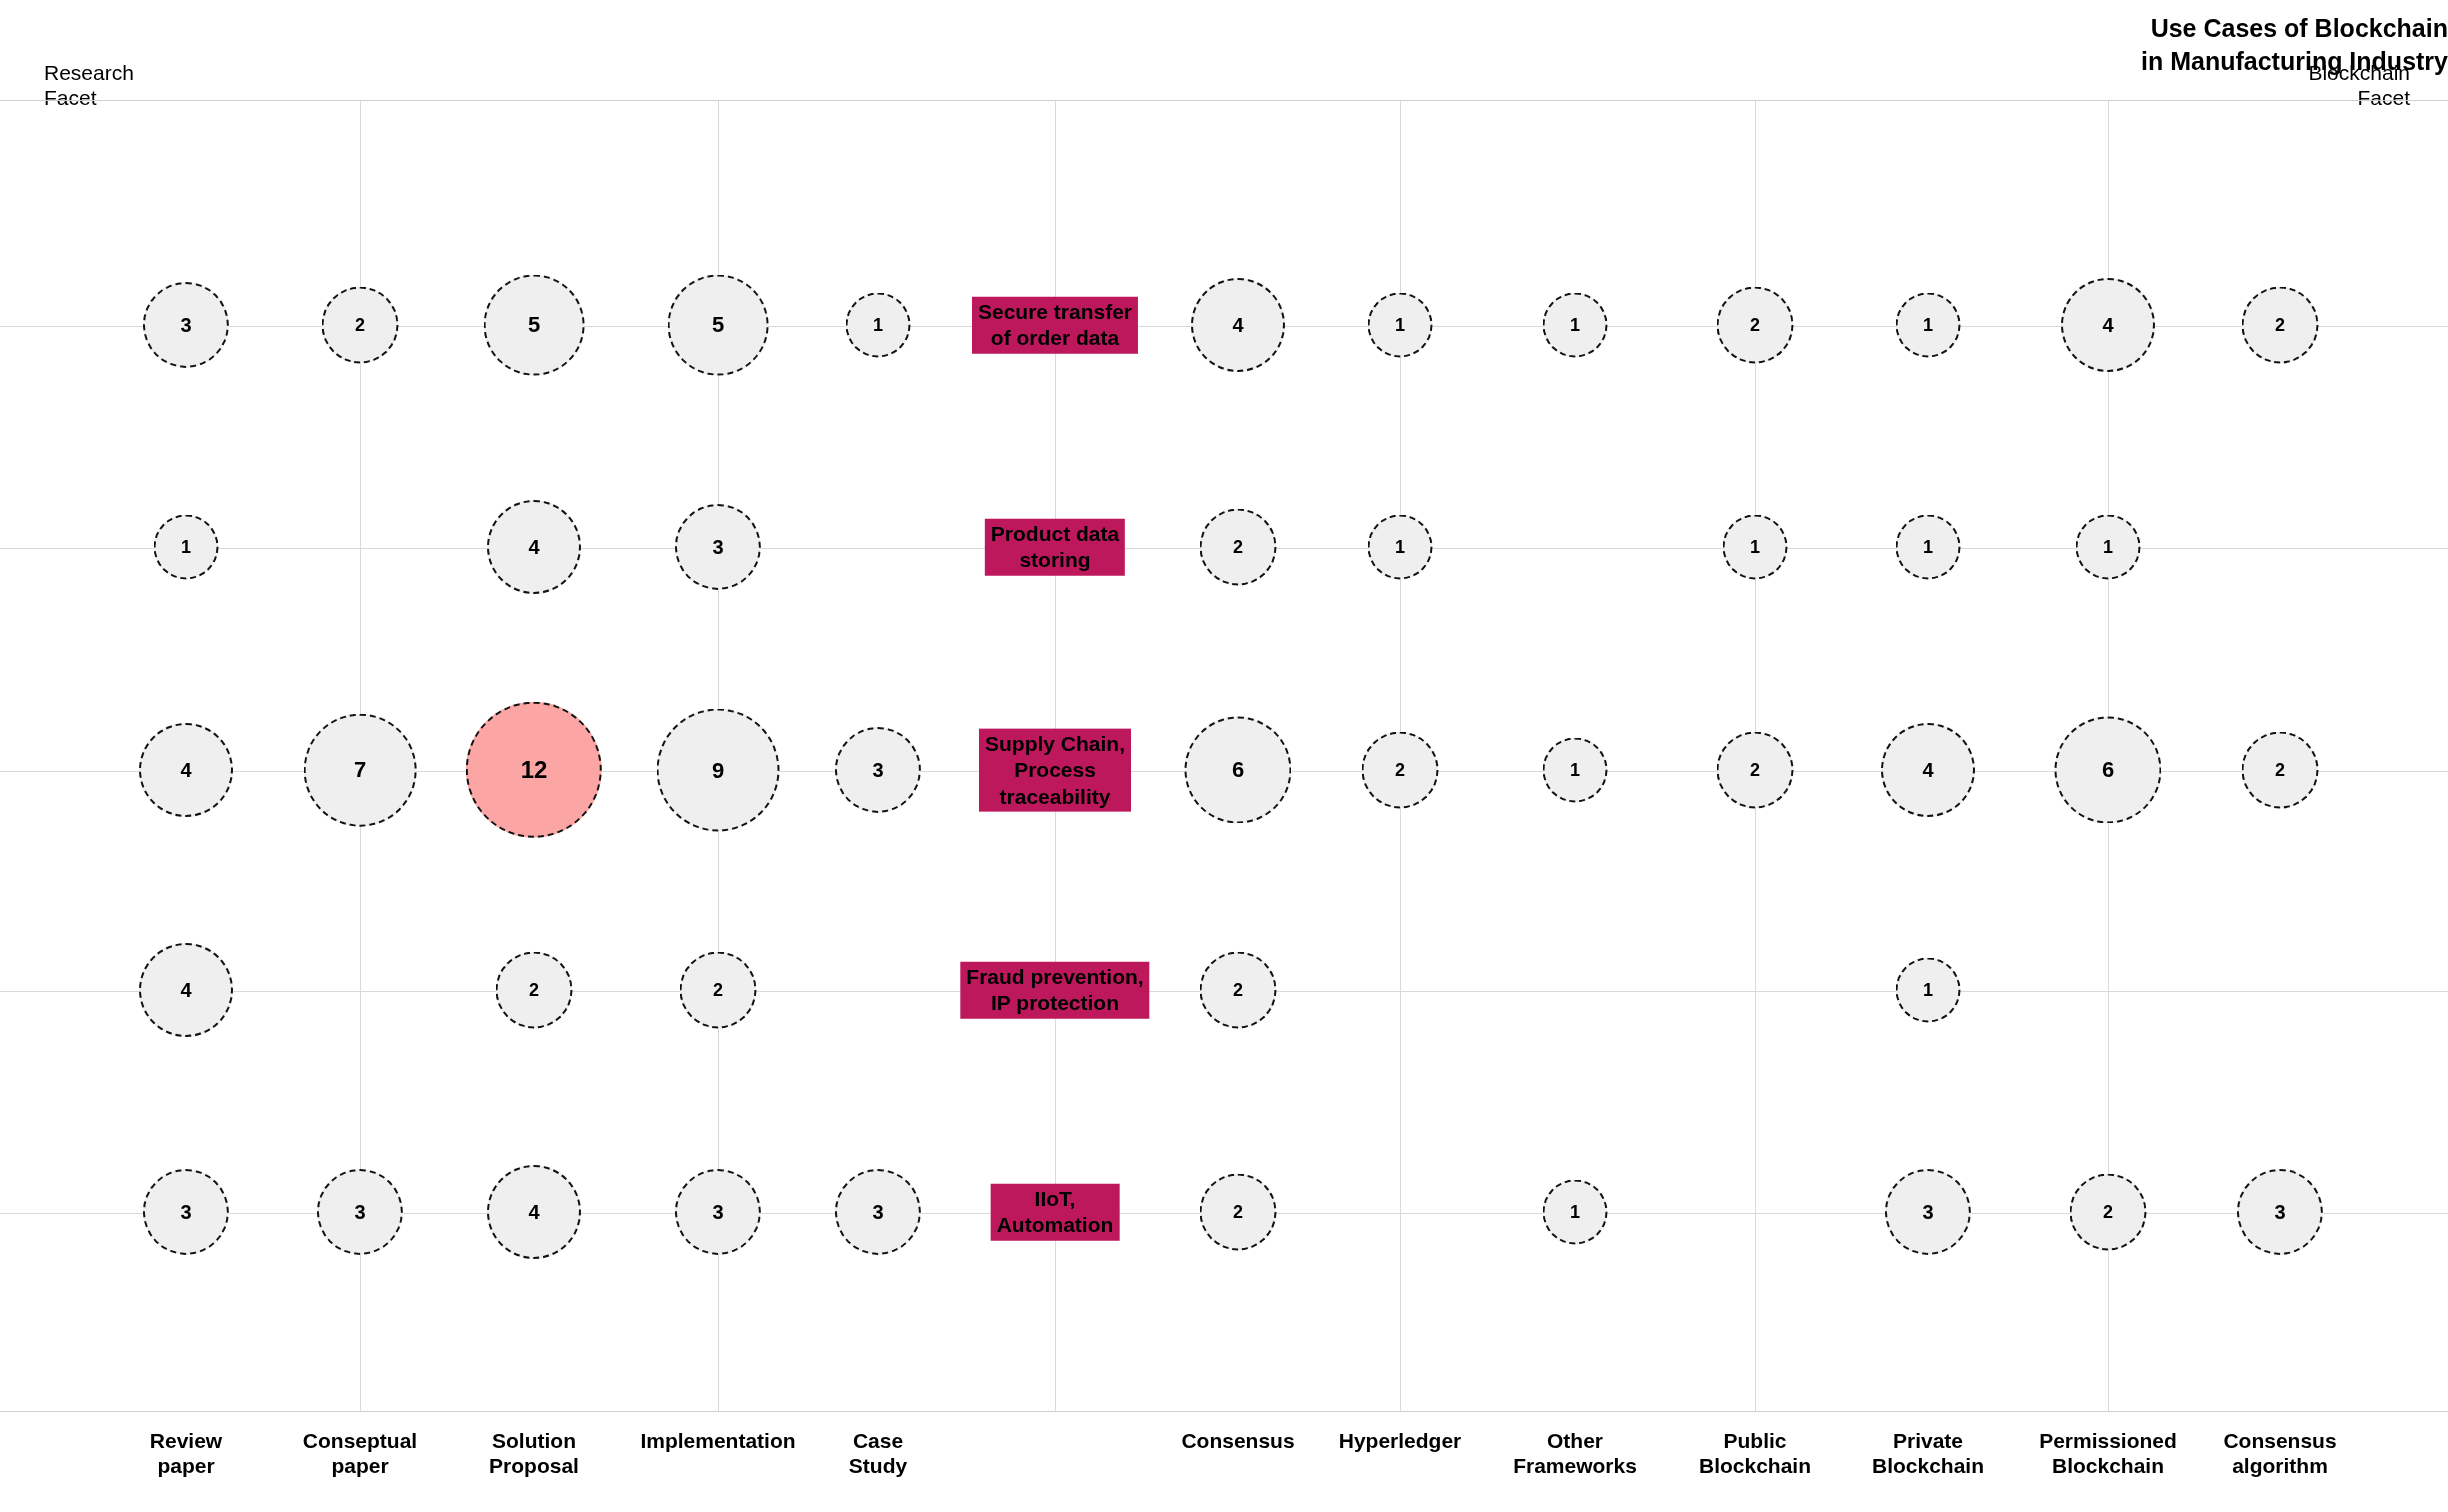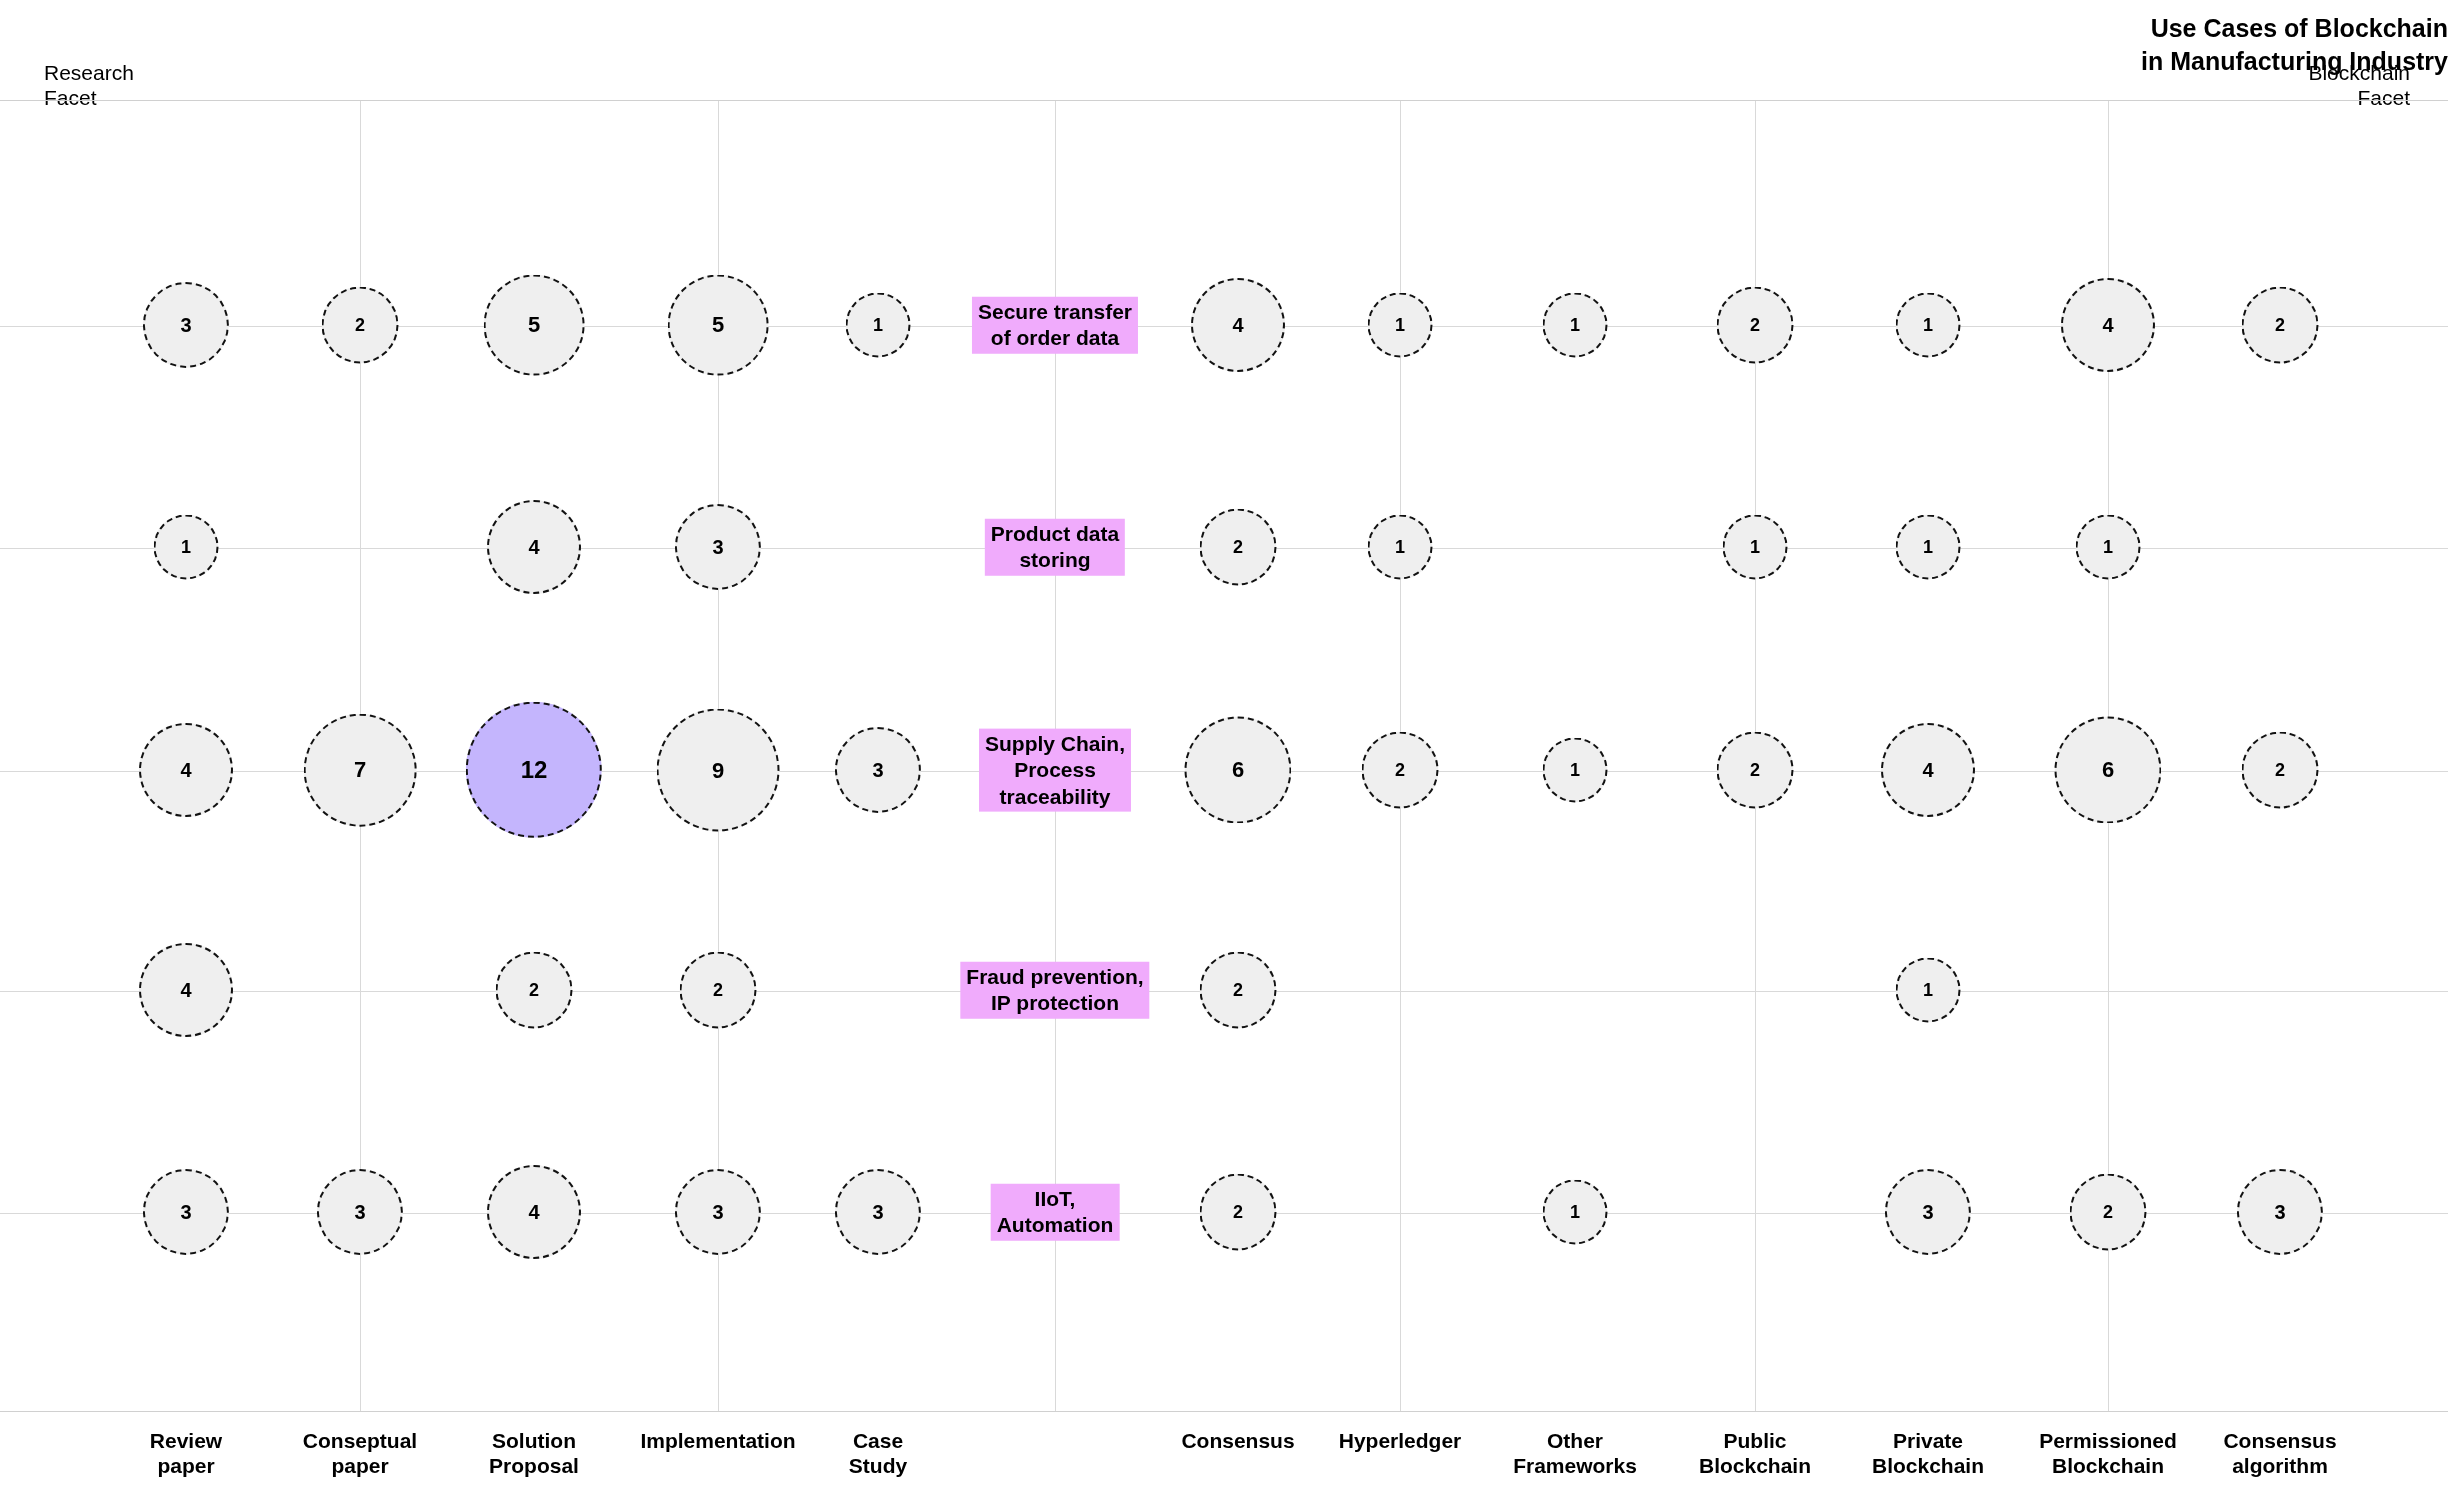--- a/index.html
+++ b/index.html
@@ -90,21 +90,21 @@
 
   
   .row-label {
     position: absolute;
     text-align: center;
     font-size: 21px;
     font-weight: bold;
     line-height: 1.25;
     white-space: pre-line;
     transform: translate(-50%, -50%);
-    background: #f0abfc;
+    background: #be185d;
     padding: 2px 6px;
   }
 
   
   .col-label {
     position: absolute;
     text-align: center;
     font-size: 21px;
     font-weight: bold;
     line-height: 1.2;
@@ -143,21 +143,21 @@
 <div class="bubble" style="left: 186px; top: 325px; width: 86.2295px; height: 86.2295px; font-size: 20px; background: rgb(239, 239, 239); border-color: rgb(17, 17, 17);">3</div>
     <div class="bubble" style="left: 360px; top: 325px; width: 77.0122px; height: 77.0122px; font-size: 18px; background: rgb(239, 239, 239); border-color: rgb(17, 17, 17);">2</div>
     <div class="bubble" style="left: 534px; top: 325px; width: 100.846px; height: 100.846px; font-size: 22px; background: rgb(239, 239, 239); border-color: rgb(17, 17, 17);">5</div>
     <div class="bubble" style="left: 718px; top: 325px; width: 100.846px; height: 100.846px; font-size: 22px; background: rgb(239, 239, 239); border-color: rgb(17, 17, 17);">5</div>
     <div class="bubble" style="left: 878px; top: 325px; width: 65px; height: 65px; font-size: 18px; background: rgb(239, 239, 239); border-color: rgb(17, 17, 17);">1</div>
     <div class="bubble" style="left: 186px; top: 547px; width: 65px; height: 65px; font-size: 18px; background: rgb(239, 239, 239); border-color: rgb(17, 17, 17);">1</div>
     <div class="bubble" style="left: 534px; top: 547px; width: 94px; height: 94px; font-size: 20px; background: rgb(239, 239, 239); border-color: rgb(17, 17, 17);">4</div>
     <div class="bubble" style="left: 718px; top: 547px; width: 86.2295px; height: 86.2295px; font-size: 20px; background: rgb(239, 239, 239); border-color: rgb(17, 17, 17);">3</div>
     <div class="bubble" style="left: 186px; top: 770px; width: 94px; height: 94px; font-size: 20px; background: rgb(239, 239, 239); border-color: rgb(17, 17, 17);">4</div>
     <div class="bubble" style="left: 360px; top: 770px; width: 112.727px; height: 112.727px; font-size: 22px; background: rgb(239, 239, 239); border-color: rgb(17, 17, 17);">7</div>
-    <div class="bubble" style="left: 534px; top: 770px; width: 136.459px; height: 136.459px; font-size: 24px; background: #c4b5fd; border-color: rgb(17, 17, 17);">12</div>
+    <div class="bubble" style="left: 534px; top: 770px; width: 136.459px; height: 136.459px; font-size: 24px; background: #fca5a5; border-color: rgb(17, 17, 17);">12</div>
     <div class="bubble" style="left: 718px; top: 770px; width: 123px; height: 123px; font-size: 22px; background: rgb(239, 239, 239); border-color: rgb(17, 17, 17);">9</div>
     <div class="bubble" style="left: 878px; top: 770px; width: 86.2295px; height: 86.2295px; font-size: 20px; background: rgb(239, 239, 239); border-color: rgb(17, 17, 17);">3</div>
     <div class="bubble" style="left: 186px; top: 990px; width: 94px; height: 94px; font-size: 20px; background: rgb(239, 239, 239); border-color: rgb(17, 17, 17);">4</div>
     <div class="bubble" style="left: 534px; top: 990px; width: 77.0122px; height: 77.0122px; font-size: 18px; background: rgb(239, 239, 239); border-color: rgb(17, 17, 17);">2</div>
     <div class="bubble" style="left: 718px; top: 990px; width: 77.0122px; height: 77.0122px; font-size: 18px; background: rgb(239, 239, 239); border-color: rgb(17, 17, 17);">2</div>
     <div class="bubble" style="left: 186px; top: 1212px; width: 86.2295px; height: 86.2295px; font-size: 20px; background: rgb(239, 239, 239); border-color: rgb(17, 17, 17);">3</div>
     <div class="bubble" style="left: 360px; top: 1212px; width: 86.2295px; height: 86.2295px; font-size: 20px; background: rgb(239, 239, 239); border-color: rgb(17, 17, 17);">3</div>
     <div class="bubble" style="left: 534px; top: 1212px; width: 94px; height: 94px; font-size: 20px; background: rgb(239, 239, 239); border-color: rgb(17, 17, 17);">4</div>
     <div class="bubble" style="left: 718px; top: 1212px; width: 86.2295px; height: 86.2295px; font-size: 20px; background: rgb(239, 239, 239); border-color: rgb(17, 17, 17);">3</div>
     <div class="bubble" style="left: 878px; top: 1212px; width: 86.2295px; height: 86.2295px; font-size: 20px; background: rgb(239, 239, 239); border-color: rgb(17, 17, 17);">3</div>

